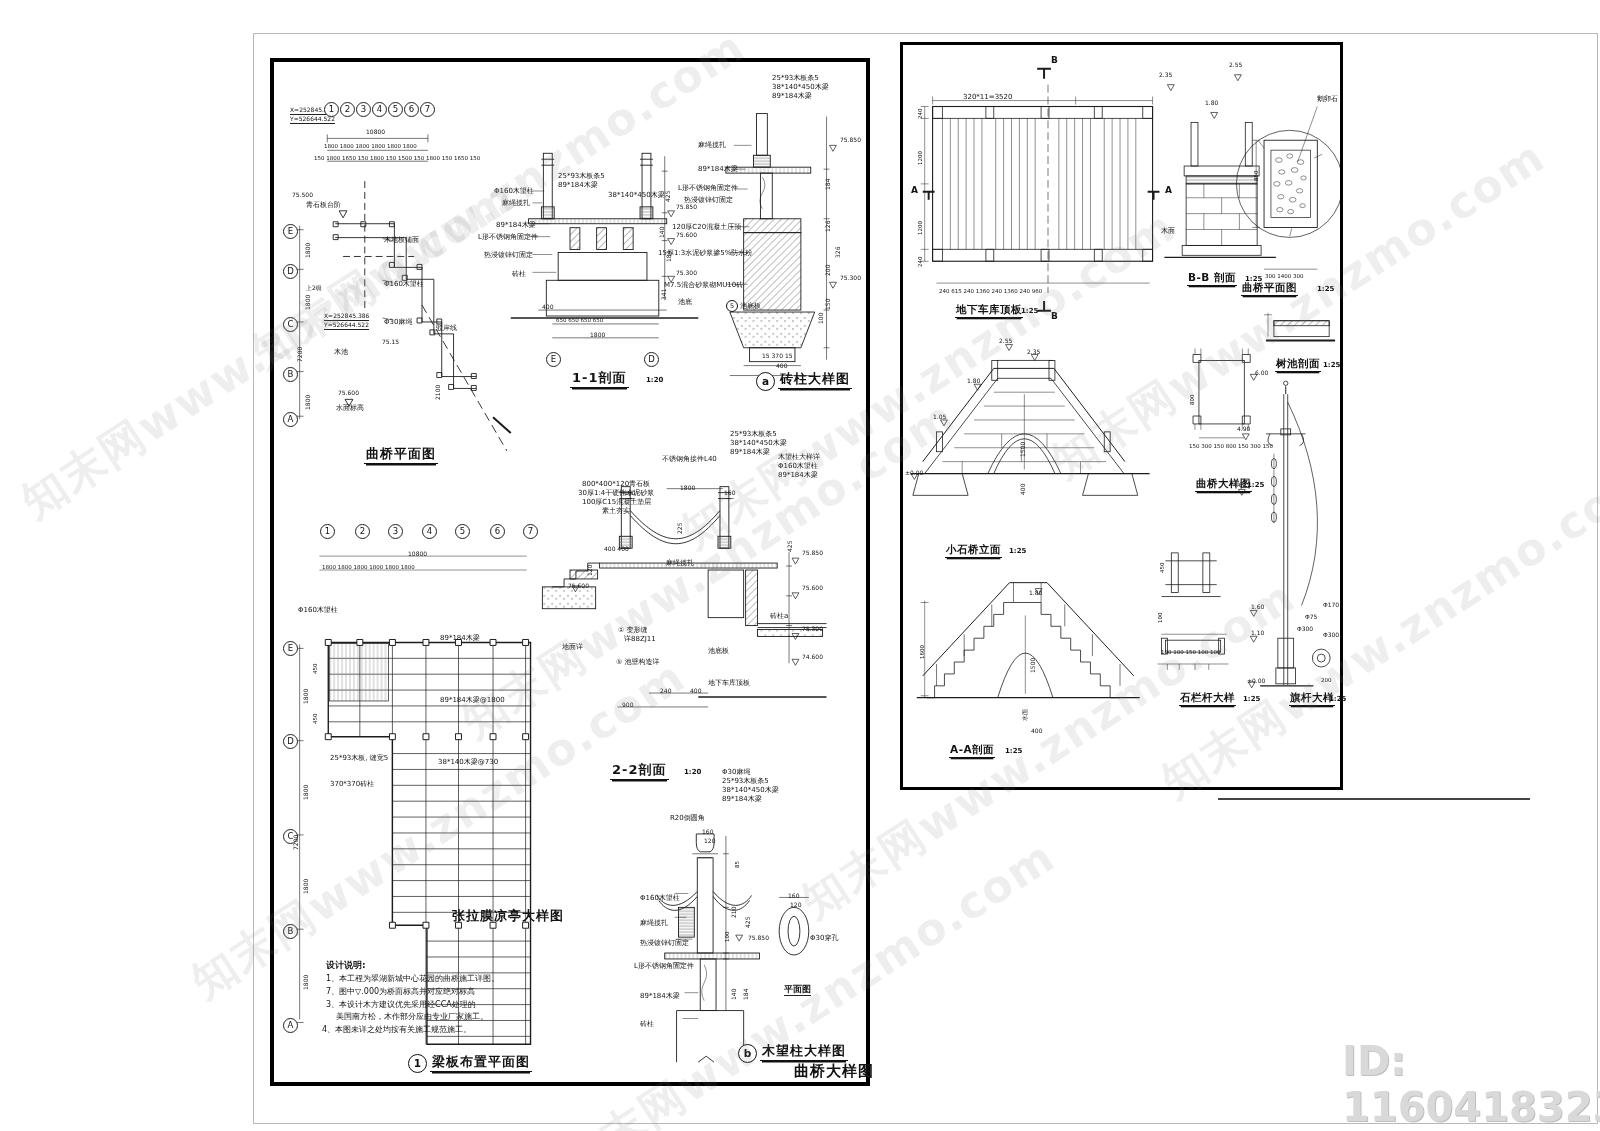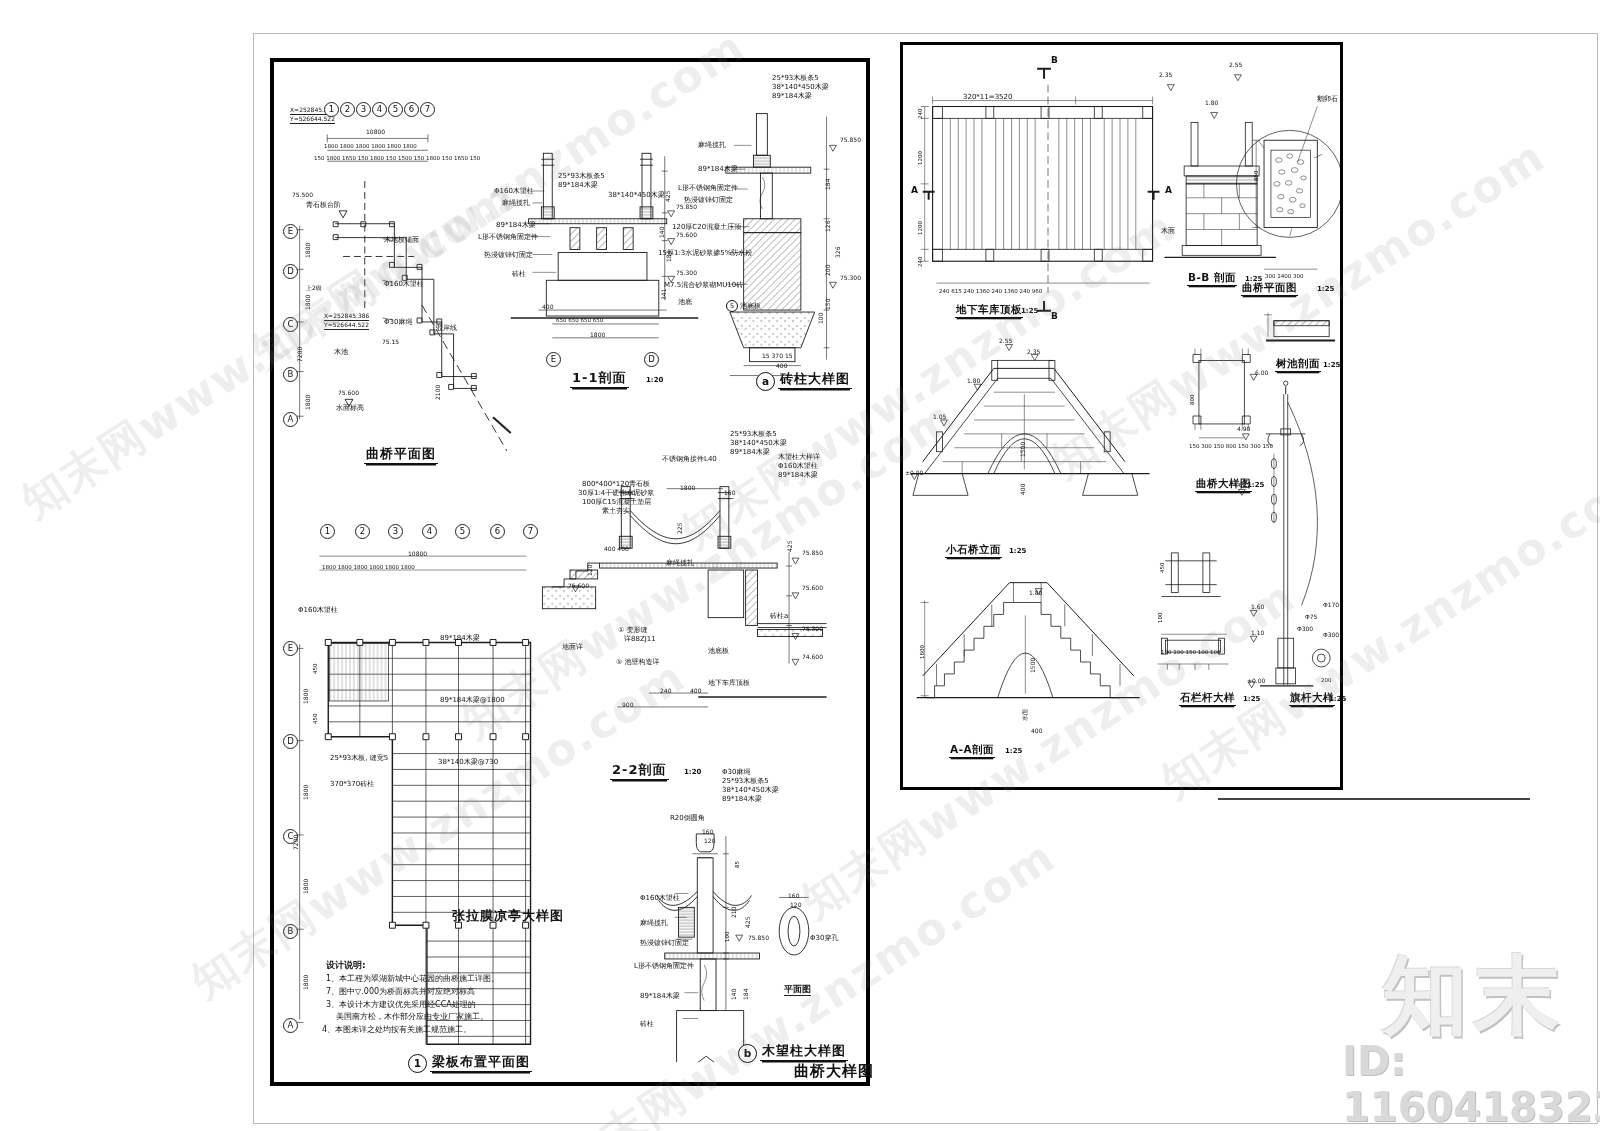--- a/index.html
+++ b/index.html
@@ -556,15 +556,14 @@
     <span class="lb s6" style="left:394px;top:580px">Φ300</span>
     <span class="lb s6" style="left:402px;top:568px">Φ75</span>
     <span class="lb s6" style="left:420px;top:556px">Φ170</span>
     <span class="lb s6" style="left:420px;top:586px">Φ300</span>
     <span class="lb s55" style="left:418px;top:632px">200</span>
     <span class="lb tt2" style="left:386px;top:646px">旗杆大样</span>
     <span class="lb ts" style="left:426px;top:650px">1:25</span>
   </div>
 
   <div class="divline"></div>
-  <div class="logo">知末</div>
   <div class="logoid">ID: 1160418323</div>
 </div>
 
 </body></html>

